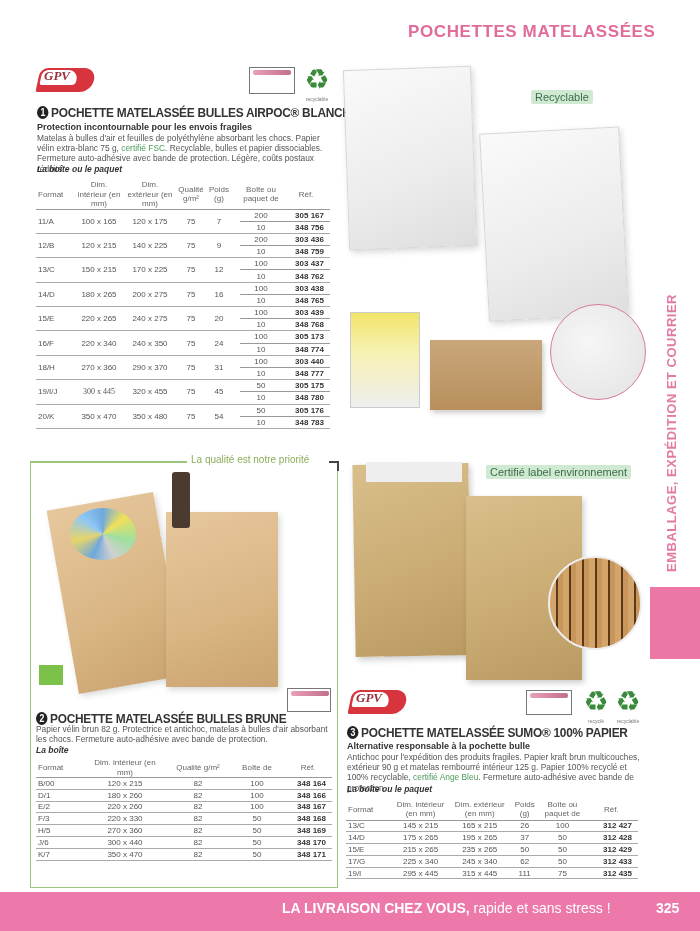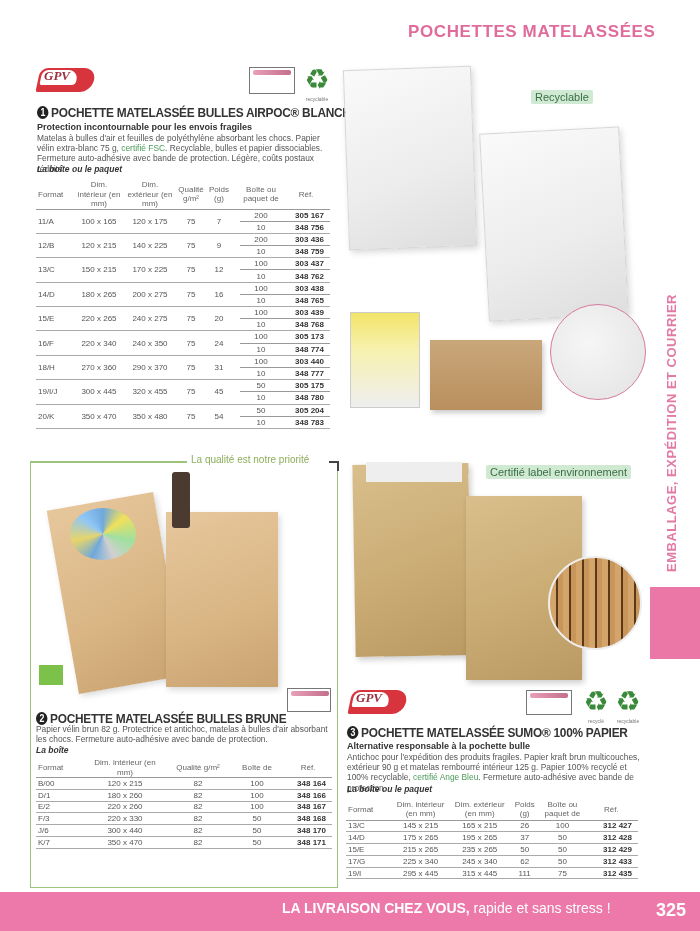--- a/index.html
+++ b/index.html
@@ -74,21 +74,21 @@
   .bubble-circle { border-radius: 50%; background: radial-gradient(circle at 40% 40%, #f6f6f6, #e2e2e2); border: 1.5px solid #d57a9e; }
   .honeycomb { border-radius: 50%; background: repeating-linear-gradient(90deg, #d4a56b 0px, #d4a56b 6px, #5a3818 6px, #5a3818 8px, #c8955a 8px, #c8955a 13px); border: 2px solid #eee; }
   .yellow-box { background: linear-gradient(180deg, #f2e46a 0%, #f7f1b0 40%, #eeeeee 100%); border: 1px solid #ccc; }
   .carton { background: linear-gradient(180deg, #c9a77a 0%, #b98f5e 100%); box-shadow: 2px 3px 5px rgba(0,0,0,0.2); }
   .cd { border-radius: 50%; background: conic-gradient(#6fa8dc, #f1e05a, #9fe09f, #d0d0d0, #6fa8dc, #e6d56a, #8fc7f7, #6fa8dc); }
   .qconnect { background: #7cc24a; }
 
   .footer { position: absolute; left: 0; top: 892px; width: 700px; height: 39px; background: #ec79a9; }
   .footer-text { position: absolute; left: 282px; top: 900px; font-size: 14px; color: #fff; white-space: nowrap; }
   .footer-text b { font-weight: bold; }
-  .footer-page { position: absolute; left: 656px; top: 900px; font-size: 18px; font-weight: bold; color: #fff; }
+  .footer-page { position: absolute; left: 656px; top: 900px; font-size: 14px; font-weight: bold; color: #fff; }
 </style>
 </head>
 <body>
 
 <div class="page-title">POCHETTES MATELASSÉES</div>
 
 <div class="side-tab-text">
   <span>EMBALLAGE, EXPÉDITION ET COURRIER</span>
 </div>
 <div class="side-tab-block"></div>
@@ -218,41 +218,41 @@
         <td class="sp" rowspan="2" style="border-bottom: 1.5px solid rgb(170, 170, 170);"></td>
         <td class="qty">100</td>
         <td class="ref">303 440</td>
       </tr>
       <tr class="bot">
         <td class="qty">10</td>
         <td class="ref">348 777</td>
       </tr>
       <tr class="top">
         <td class="fmt" rowspan="2" style="border-bottom: 1.5px solid rgb(170, 170, 170);">19/I/J</td>
-        <td rowspan="2" style="border-bottom: 1.5px solid rgb(170, 170, 170);">300 x 445</td>
+        <td rowspan="2" style="border-bottom: 1.5px solid rgb(170, 170, 170); font-family: Liberation Serif, serif;">300 x 445</td>
         <td rowspan="2" style="border-bottom: 1.5px solid rgb(170, 170, 170);">320 x 455</td>
         <td rowspan="2" style="border-bottom: 1.5px solid rgb(170, 170, 170);">75</td>
         <td rowspan="2" style="border-bottom: 1.5px solid rgb(170, 170, 170);">45</td>
         <td class="sp" rowspan="2" style="border-bottom: 1.5px solid rgb(170, 170, 170);"></td>
         <td class="qty">50</td>
         <td class="ref">305 175</td>
       </tr>
       <tr class="bot">
         <td class="qty">10</td>
         <td class="ref">348 780</td>
       </tr>
       <tr class="top">
         <td class="fmt" rowspan="2" style="border-bottom: 1.5px solid rgb(170, 170, 170);">20/K</td>
         <td rowspan="2" style="border-bottom: 1.5px solid rgb(170, 170, 170);">350 x 470</td>
         <td rowspan="2" style="border-bottom: 1.5px solid rgb(170, 170, 170);">350 x 480</td>
         <td rowspan="2" style="border-bottom: 1.5px solid rgb(170, 170, 170);">75</td>
         <td rowspan="2" style="border-bottom: 1.5px solid rgb(170, 170, 170);">54</td>
         <td class="sp" rowspan="2" style="border-bottom: 1.5px solid rgb(170, 170, 170);"></td>
         <td class="qty">50</td>
-        <td class="ref">305 204</td>
+        <td class="ref">305 176</td>
       </tr>
       <tr class="bot">
         <td class="qty">10</td>
         <td class="ref">348 783</td>
       </tr>
     </tbody>
 </table>
 
 <div class="img white-env" style="left:346px;top:68px;width:128px;height:180px;transform:rotate(-2deg);"></div>
 <div class="img white-env" style="left:484px;top:130px;width:140px;height:188px;transform:rotate(-3deg);"></div>
@@ -311,20 +311,27 @@
         <td>82</td>
         <td>100</td>
         <td class="ref">348 167</td>
       </tr>
       <tr>
         <td class="fmt">F/3</td>
         <td>220 x 330</td>
         <td>82</td>
         <td>50</td>
         <td class="ref">348 168</td>
+      </tr>
+      <tr>
+        <td class="fmt">H/5</td>
+        <td>270 x 360</td>
+        <td>82</td>
+        <td>50</td>
+        <td class="ref">348 169</td>
       </tr>
       <tr>
         <td class="fmt">J/6</td>
         <td>300 x 440</td>
         <td>82</td>
         <td>50</td>
         <td class="ref">348 170</td>
       </tr>
       <tr>
         <td class="fmt">K/7</td>

